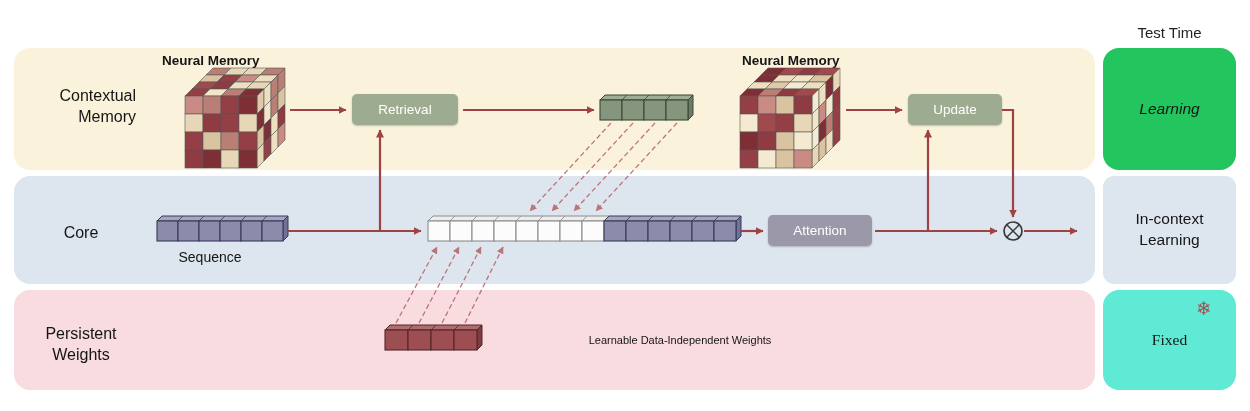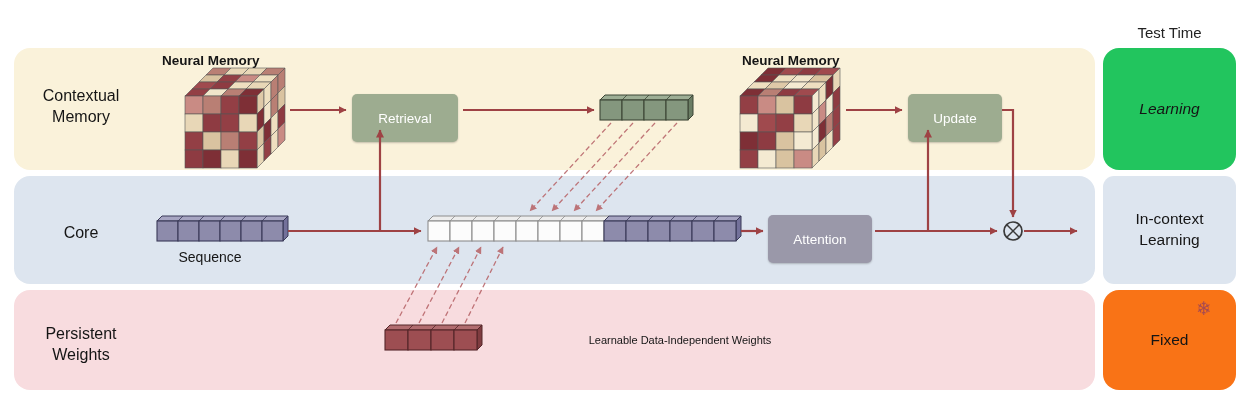--- a/index.html
+++ b/index.html
@@ -7,30 +7,30 @@
   body { font-family:"Liberation Sans","DejaVu Sans",sans-serif; color:#111; }
   .stage { position:relative; width:1250px; height:411px; background:#fff; overflow:hidden; }
 
   .band { position:absolute; left:14px; width:1081px; border-radius:16px; }
   #band-0 { top:48px;  height:122px; }
   #band-1 { top:176px; height:108px; }
   #band-2 { top:290px; height:100px; }
 
   .band-label { position:absolute; left:26px; width:110px; text-align:center;
                 font-size:16px; line-height:1.32; color:#151515; }
-  #bl-0 { top:85px; }
+  #bl-0 { top:85px;text-align:right; }
   #bl-1 { top:222px; }
   #bl-2 { top:323px; }
 
   .nm-label { position:absolute; width:140px; font-weight:bold;
               font-size:13.5px; color:#151515; }
   #nm-1 { left:162px; top:53px; }
   #nm-2 { left:742px; top:53px; }
 
-  .op-box { position:absolute; height:48px; border-radius:5px; color:#fff;
+  .op-box { position:absolute; height:31px; border-radius:5px; color:#fff;
             font-size:13.5px; display:flex; align-items:center; justify-content:center;
             box-shadow:0 1px 2px rgba(0,0,0,.22); }
   #box-retrieval { left:352px; top:94px;  width:106px; }
   #box-update    { left:908px; top:94px;  width:94px;  }
   #box-attention { left:768px; top:215px; width:104px; }
 
   .seq-label { position:absolute; left:150px; top:249px; width:120px; text-align:center;
                font-size:14px; color:#151515; }
   .weights-label { position:absolute; left:480px; top:334px; width:400px; text-align:center;
                    font-size:11px; color:#151515; }
@@ -280,18 +280,18 @@
       </g>
     </svg>
 
   <div class="tt-header">Test Time</div>
   <div class="tt-box" id="tt-0" style="background: #22c55e; font-style: italic;">
     <span>Learning</span>
   </div>
   <div class="tt-box" id="tt-1" style="background: rgb(221, 229, 239);">
     <span>In-context Learning</span>
   </div>
-  <div class="tt-box" id="tt-2" style="background: #f97316;">
+  <div class="tt-box" id="tt-2" style="background: #5eead4; font-family: Liberation Serif, serif;">
     <span>Fixed</span>
   </div>
   <div class="snowflake">❄</div>
 
 </div>
 
 </body></html>

